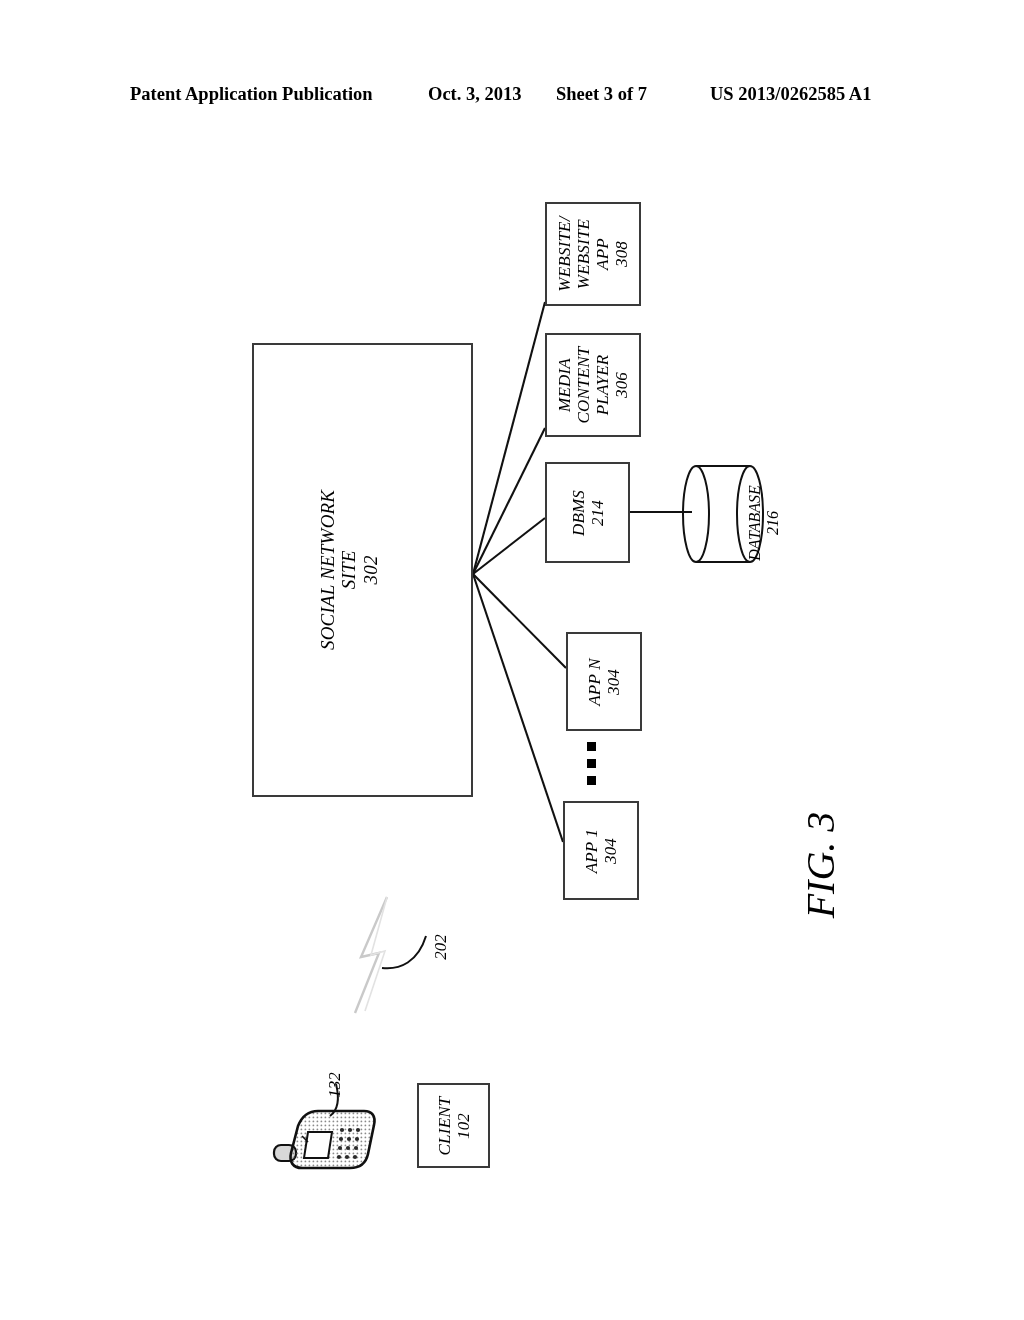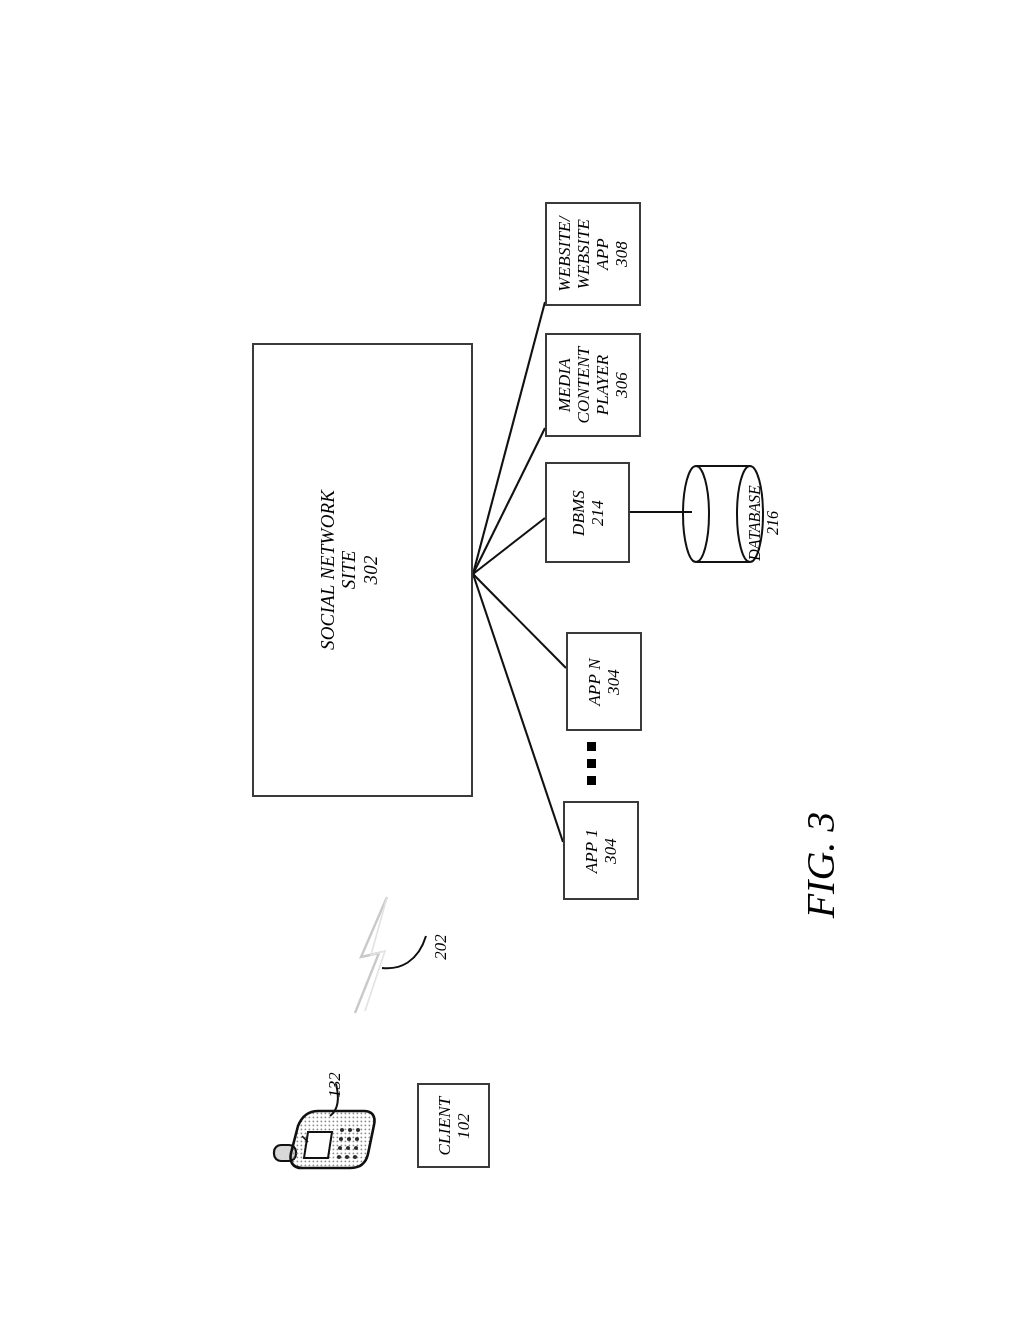--- a/index.html
+++ b/index.html
@@ -197,20 +197,26 @@
     font-style: italic;
     font-size: 17px;
     white-space: nowrap;
   }
 </style>
 </head>
 <body>
 
 <div id="page">
 
+  <div class="pat-header">
+    <span class="hdr-pub">Patent Application Publication</span>
+    <span class="hdr-date">Oct. 3, 2013</span>
+    <span class="hdr-sheet">Sheet 3 of 7</span>
+    <span class="hdr-num">US 2013/0262585 A1</span>
+  </div>
 
   <svg id="wires" viewBox="0 0 1024 1320" width="1024" height="1320">
     <g stroke="#111111" stroke-width="2.1" fill="none" stroke-linecap="butt">
 
       <line x1="473" y1="574" x2="545" y2="302"></line>
       <line x1="473" y1="574" x2="545" y2="428"></line>
       <line x1="473" y1="574" x2="545" y2="518"></line>
       <line x1="473" y1="574" x2="566" y2="668"></line>
       <line x1="473" y1="574" x2="563" y2="842"></line>
 

